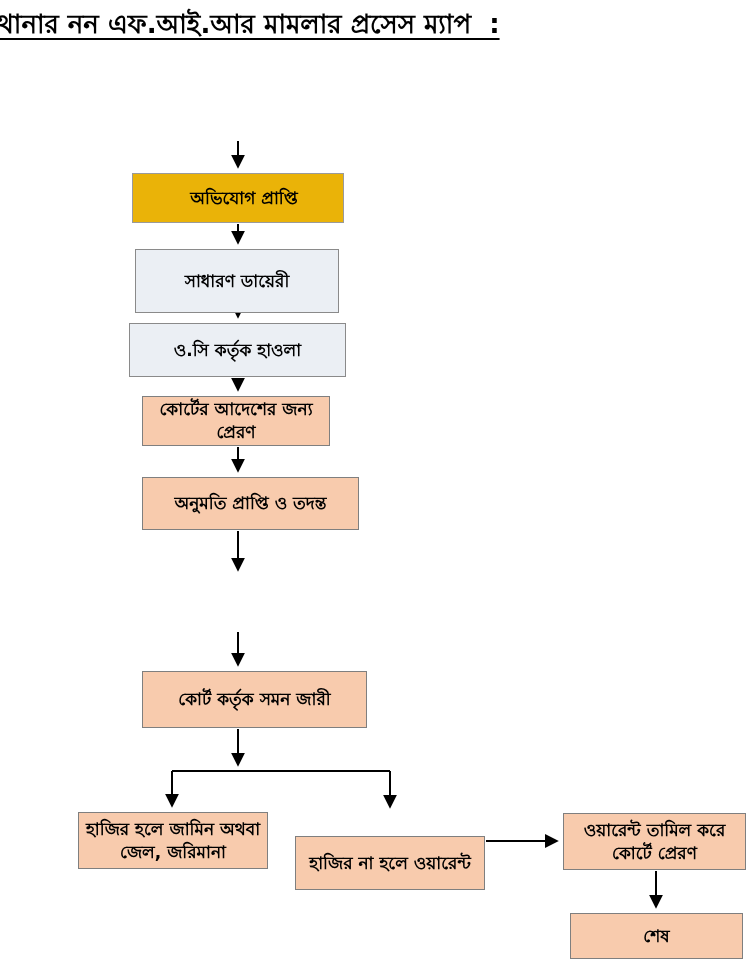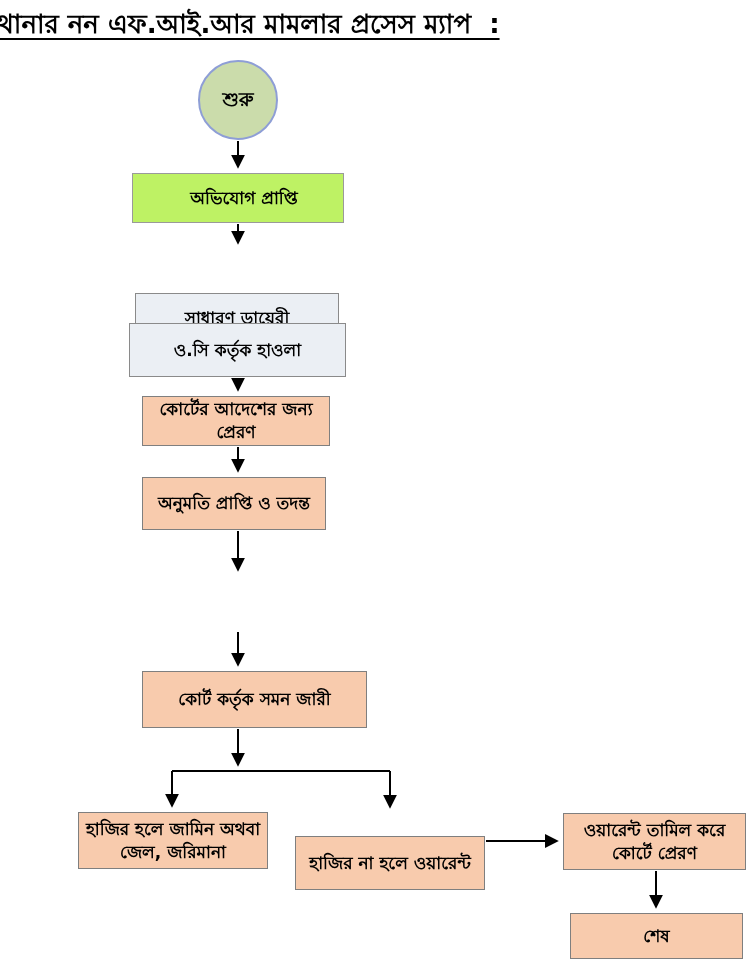--- a/index.html
+++ b/index.html
@@ -34,31 +34,31 @@
     line-height: 1.35;
     box-sizing: border-box;
     padding: 2px 6px;
   }
   .start-circle {
     border-radius: 50%;
     background: #cbdcab;
     border: 2px solid #8e9ed6;
     font-size: 19px;
   }
-  .box-lightpeach { background: #bef264; border: 1.5px solid #9a9a9a; padding-left: 18px; }
+  .box-lightpeach { background: #eab308; border: 1.5px solid #9a9a9a; padding-left: 18px; }
   .box-gray      { background: #ebeff4; border: 1.5px solid #8a8a8a; }
   .box-peach     { background: #f8cbad; border: 1.5px solid #7f7f7f; }
 
   
   #node-start      { left: 198px; top: 60px;  width: 80px;  height: 80px; }
   #node-step1      { left: 132px; top: 173px; width: 212px; height: 50px; }
-  #node-step2      { left: 135px; top: 249px; width: 204px; height: 50px; margin-top: 44px; }
+  #node-step2      { left: 135px; top: 249px; width: 204px; height: 64px; }
   #node-step3      { left: 129px; top: 323px; width: 217px; height: 54px; text-align: center; }
   #node-step4      { left: 142px; top: 396px; width: 188px; height: 50px; }
-  #node-step5      { left: 142px; top: 477px; width: 184px; height: 53px; }
+  #node-step5      { left: 142px; top: 477px; width: 217px; height: 53px; }
   #node-step6      { left: 142px; top: 576px; width: 190px; height: 55px; }
   #node-step7      { left: 142px; top: 671px; width: 225px; height: 57px; }
   #node-appear     { left: 78px;  top: 812px; width: 190px; height: 57px; }
   #node-not-appear { left: 295px; top: 813px; width: 190px; height: 54px; margin-top: 23px; }
   #node-warrant    { left: 563px; top: 813px; width: 183px; height: 57px; }
   #node-end        { left: 570px; top: 913px; width: 173px; height: 46px; text-align: center; }
 
   #connectors {
     position: absolute;
     left: 0; top: 0;
@@ -89,23 +89,20 @@
       <line x1="238" y1="632" x2="238" y2="664" marker-end="url(#ah)"></line>
       <line x1="238" y1="729" x2="238" y2="764" marker-end="url(#ah)"></line>
       <line x1="172" y1="771" x2="390" y2="771"></line>
       <line x1="172" y1="771" x2="172" y2="805" marker-end="url(#ah)"></line>
       <line x1="390" y1="771" x2="390" y2="806" marker-end="url(#ah)"></line>
       <line x1="486" y1="841" x2="556" y2="841" marker-end="url(#ah)"></line>
       <line x1="656" y1="871" x2="656" y2="906" marker-end="url(#ah)"></line>
     </g>
   </svg>
 
-  <div id="node-start" class="node start-circle">
-    <span>শুরু</span>
-  </div>
 
   <div id="node-step1" class="node box-lightpeach">
     <span>অভিযোগ প্রাপ্তি</span>
   </div>
 
   <div id="node-step2" class="node box-gray">
     <span>সাধারণ ডায়েরী</span>
   </div>
 
   <div id="node-step3" class="node box-gray">

